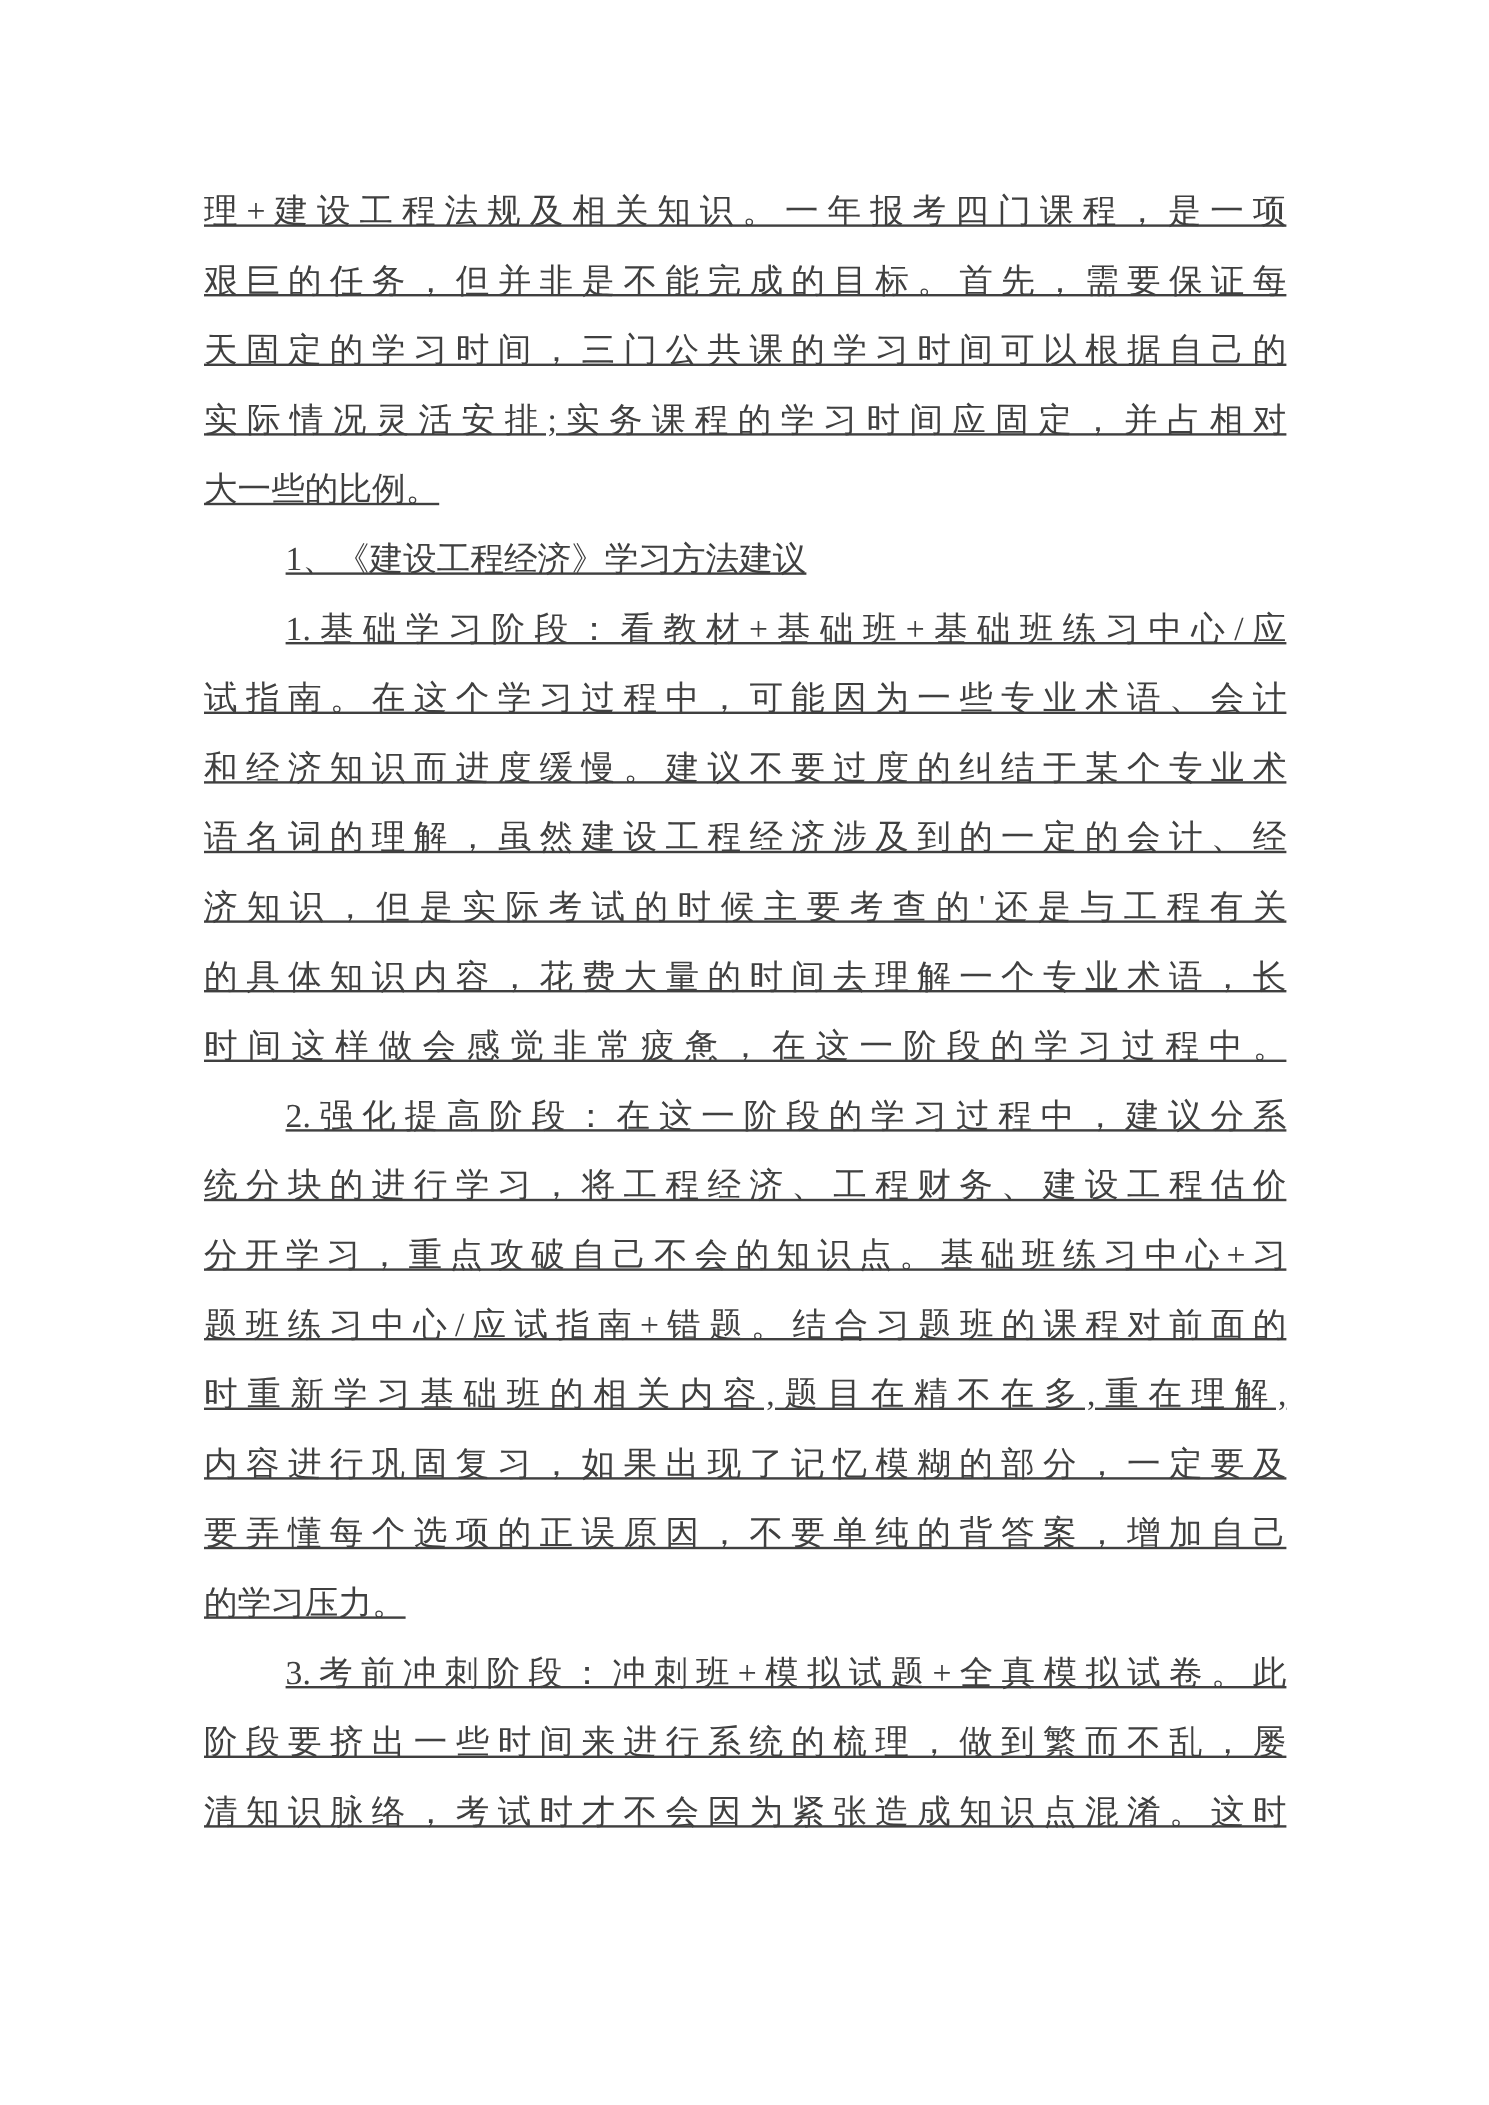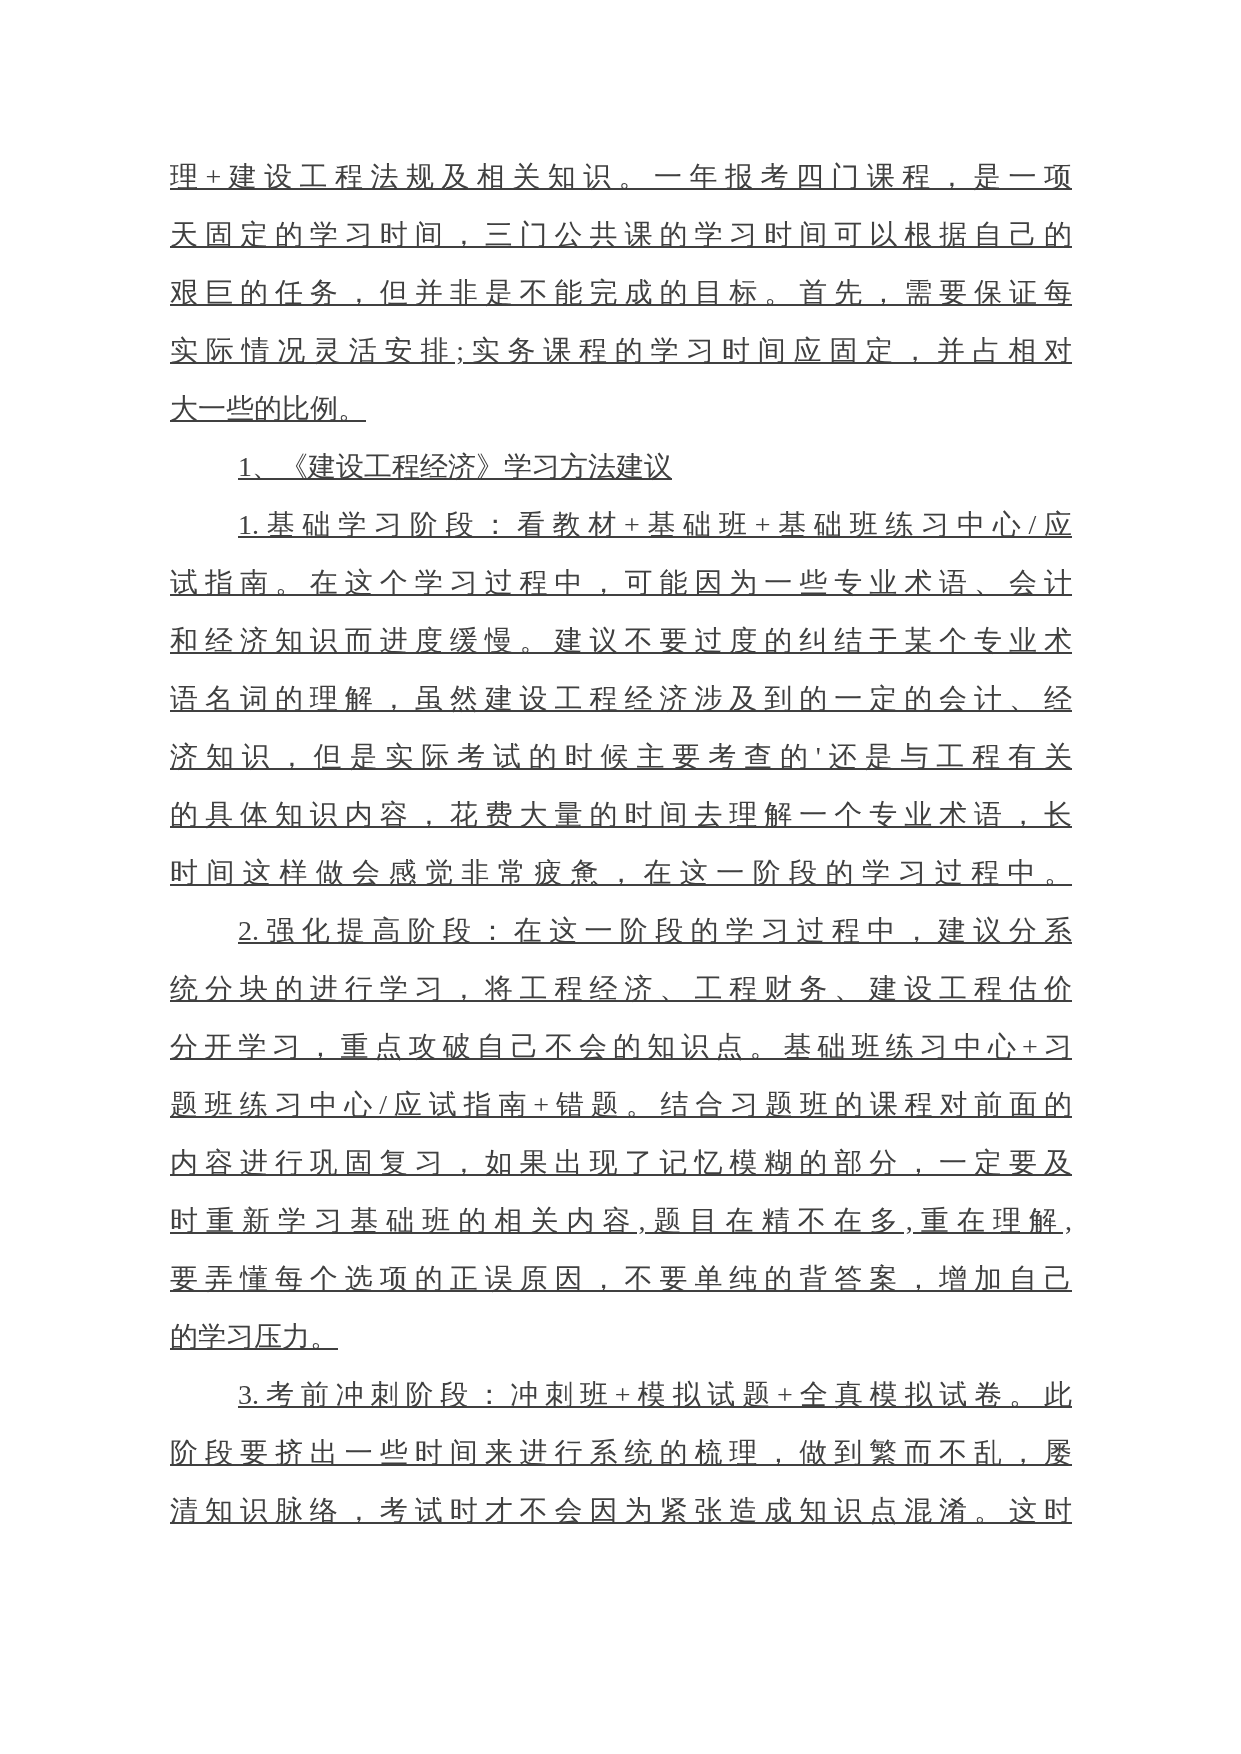--- a/index.html
+++ b/index.html
@@ -41,37 +41,37 @@
   .text-line.indent {
     padding-left: 68px;
   }
 </style>
 </head>
 <body>
 
 <div class="page">
   <div class="text-block">
       <div class="text-line">理+建设工程法规及相关知识。一年报考四门课程，是一项</div>
+      <div class="text-line">艰巨的任务，但并非是不能完成的目标。首先，需要保证每</div>
       <div class="text-line">天固定的学习时间，三门公共课的学习时间可以根据自己的</div>
-      <div class="text-line">艰巨的任务，但并非是不能完成的目标。首先，需要保证每</div>
       <div class="text-line">实际情况灵活安排;实务课程的学习时间应固定，并占相对</div>
       <div class="text-line plain">大一些的比例。</div>
       <div class="text-line plain indent">1、《建设工程经济》学习方法建议</div>
       <div class="text-line indent">1.基础学习阶段：看教材+基础班+基础班练习中心/应</div>
       <div class="text-line">试指南。在这个学习过程中，可能因为一些专业术语、会计</div>
       <div class="text-line">和经济知识而进度缓慢。建议不要过度的纠结于某个专业术</div>
       <div class="text-line">语名词的理解，虽然建设工程经济涉及到的一定的会计、经</div>
       <div class="text-line">济知识，但是实际考试的时候主要考查的'还是与工程有关</div>
       <div class="text-line">的具体知识内容，花费大量的时间去理解一个专业术语，长</div>
       <div class="text-line">时间这样做会感觉非常疲惫，在这一阶段的学习过程中。</div>
       <div class="text-line indent">2.强化提高阶段：在这一阶段的学习过程中，建议分系</div>
       <div class="text-line">统分块的进行学习，将工程经济、工程财务、建设工程估价</div>
       <div class="text-line">分开学习，重点攻破自己不会的知识点。基础班练习中心+习</div>
       <div class="text-line">题班练习中心/应试指南+错题。结合习题班的课程对前面的</div>
+      <div class="text-line">时重新学习基础班的相关内容,题目在精不在多,重在理解,</div>
       <div class="text-line">内容进行巩固复习，如果出现了记忆模糊的部分，一定要及</div>
-      <div class="text-line">时重新学习基础班的相关内容,题目在精不在多,重在理解,</div>
       <div class="text-line">要弄懂每个选项的正误原因，不要单纯的背答案，增加自己</div>
       <div class="text-line plain">的学习压力。</div>
       <div class="text-line indent">3.考前冲刺阶段：冲刺班+模拟试题+全真模拟试卷。此</div>
       <div class="text-line">阶段要挤出一些时间来进行系统的梳理，做到繁而不乱，屡</div>
       <div class="text-line">清知识脉络，考试时才不会因为紧张造成知识点混淆。这时</div>
     </div>
 </div>
 
 </body></html>

